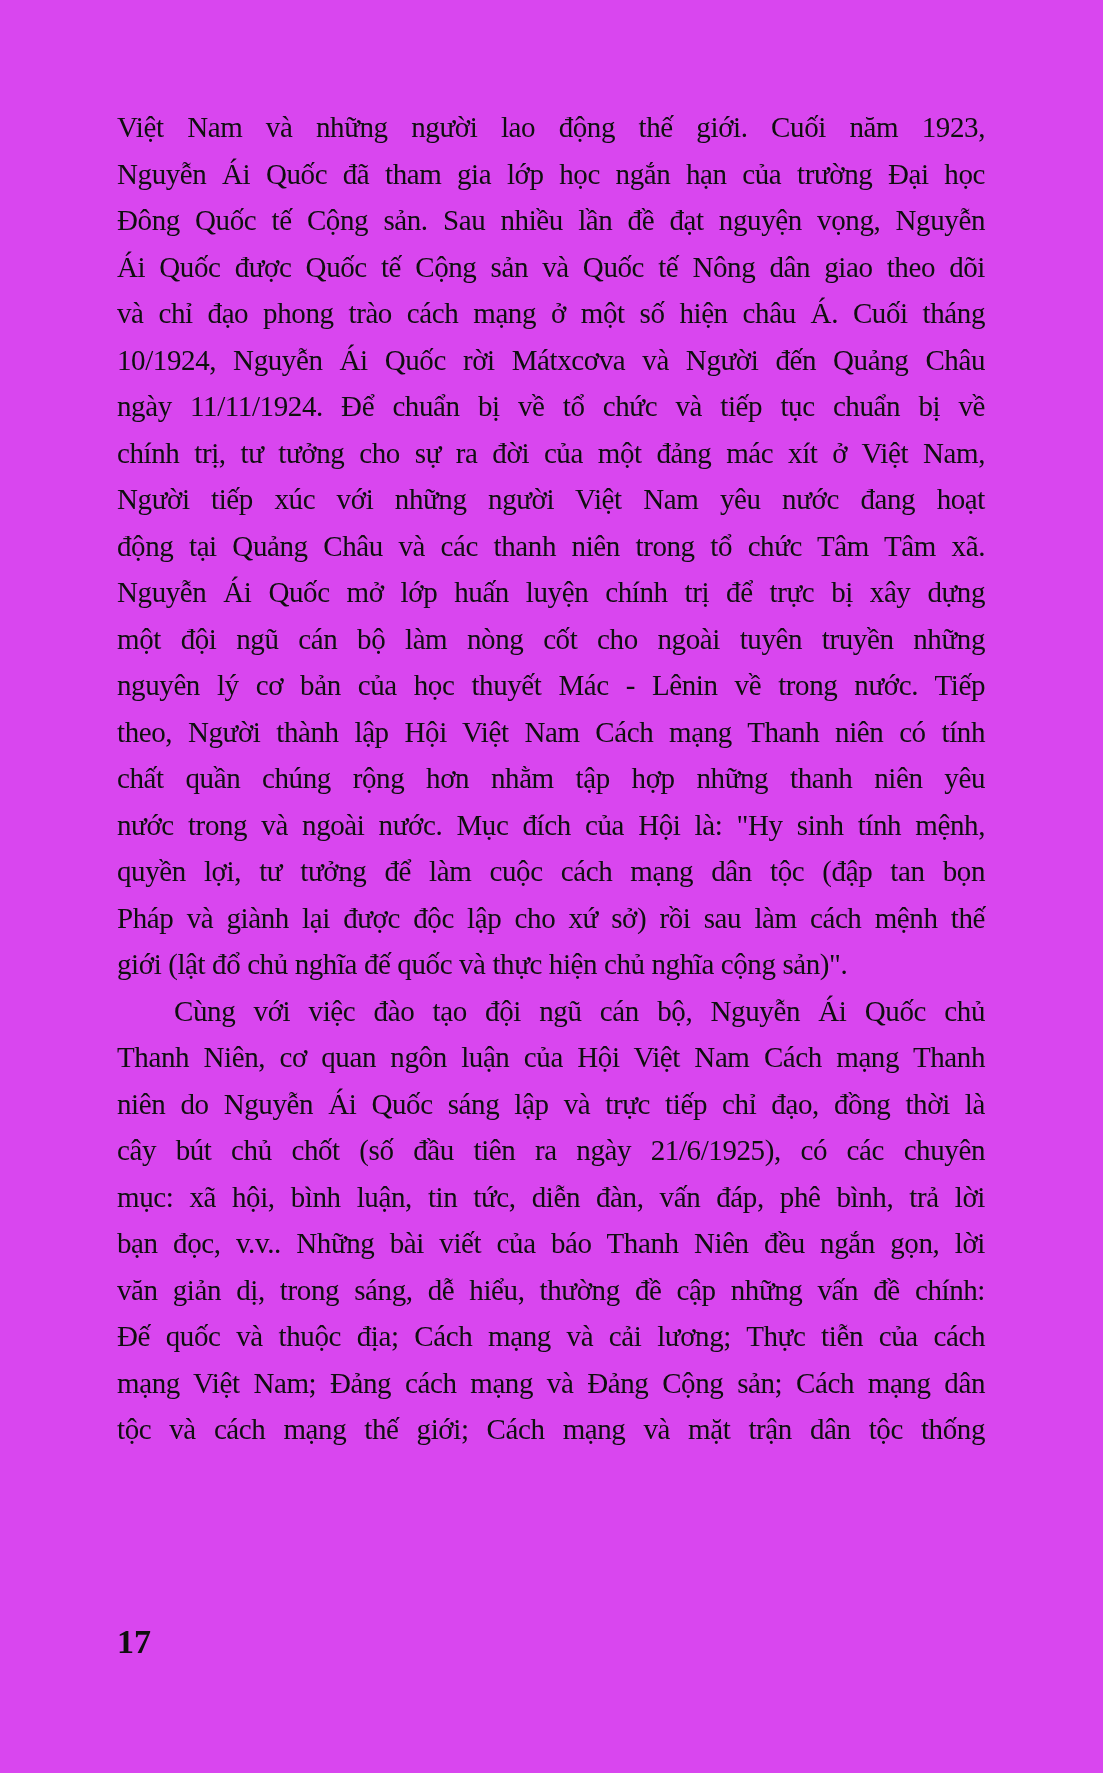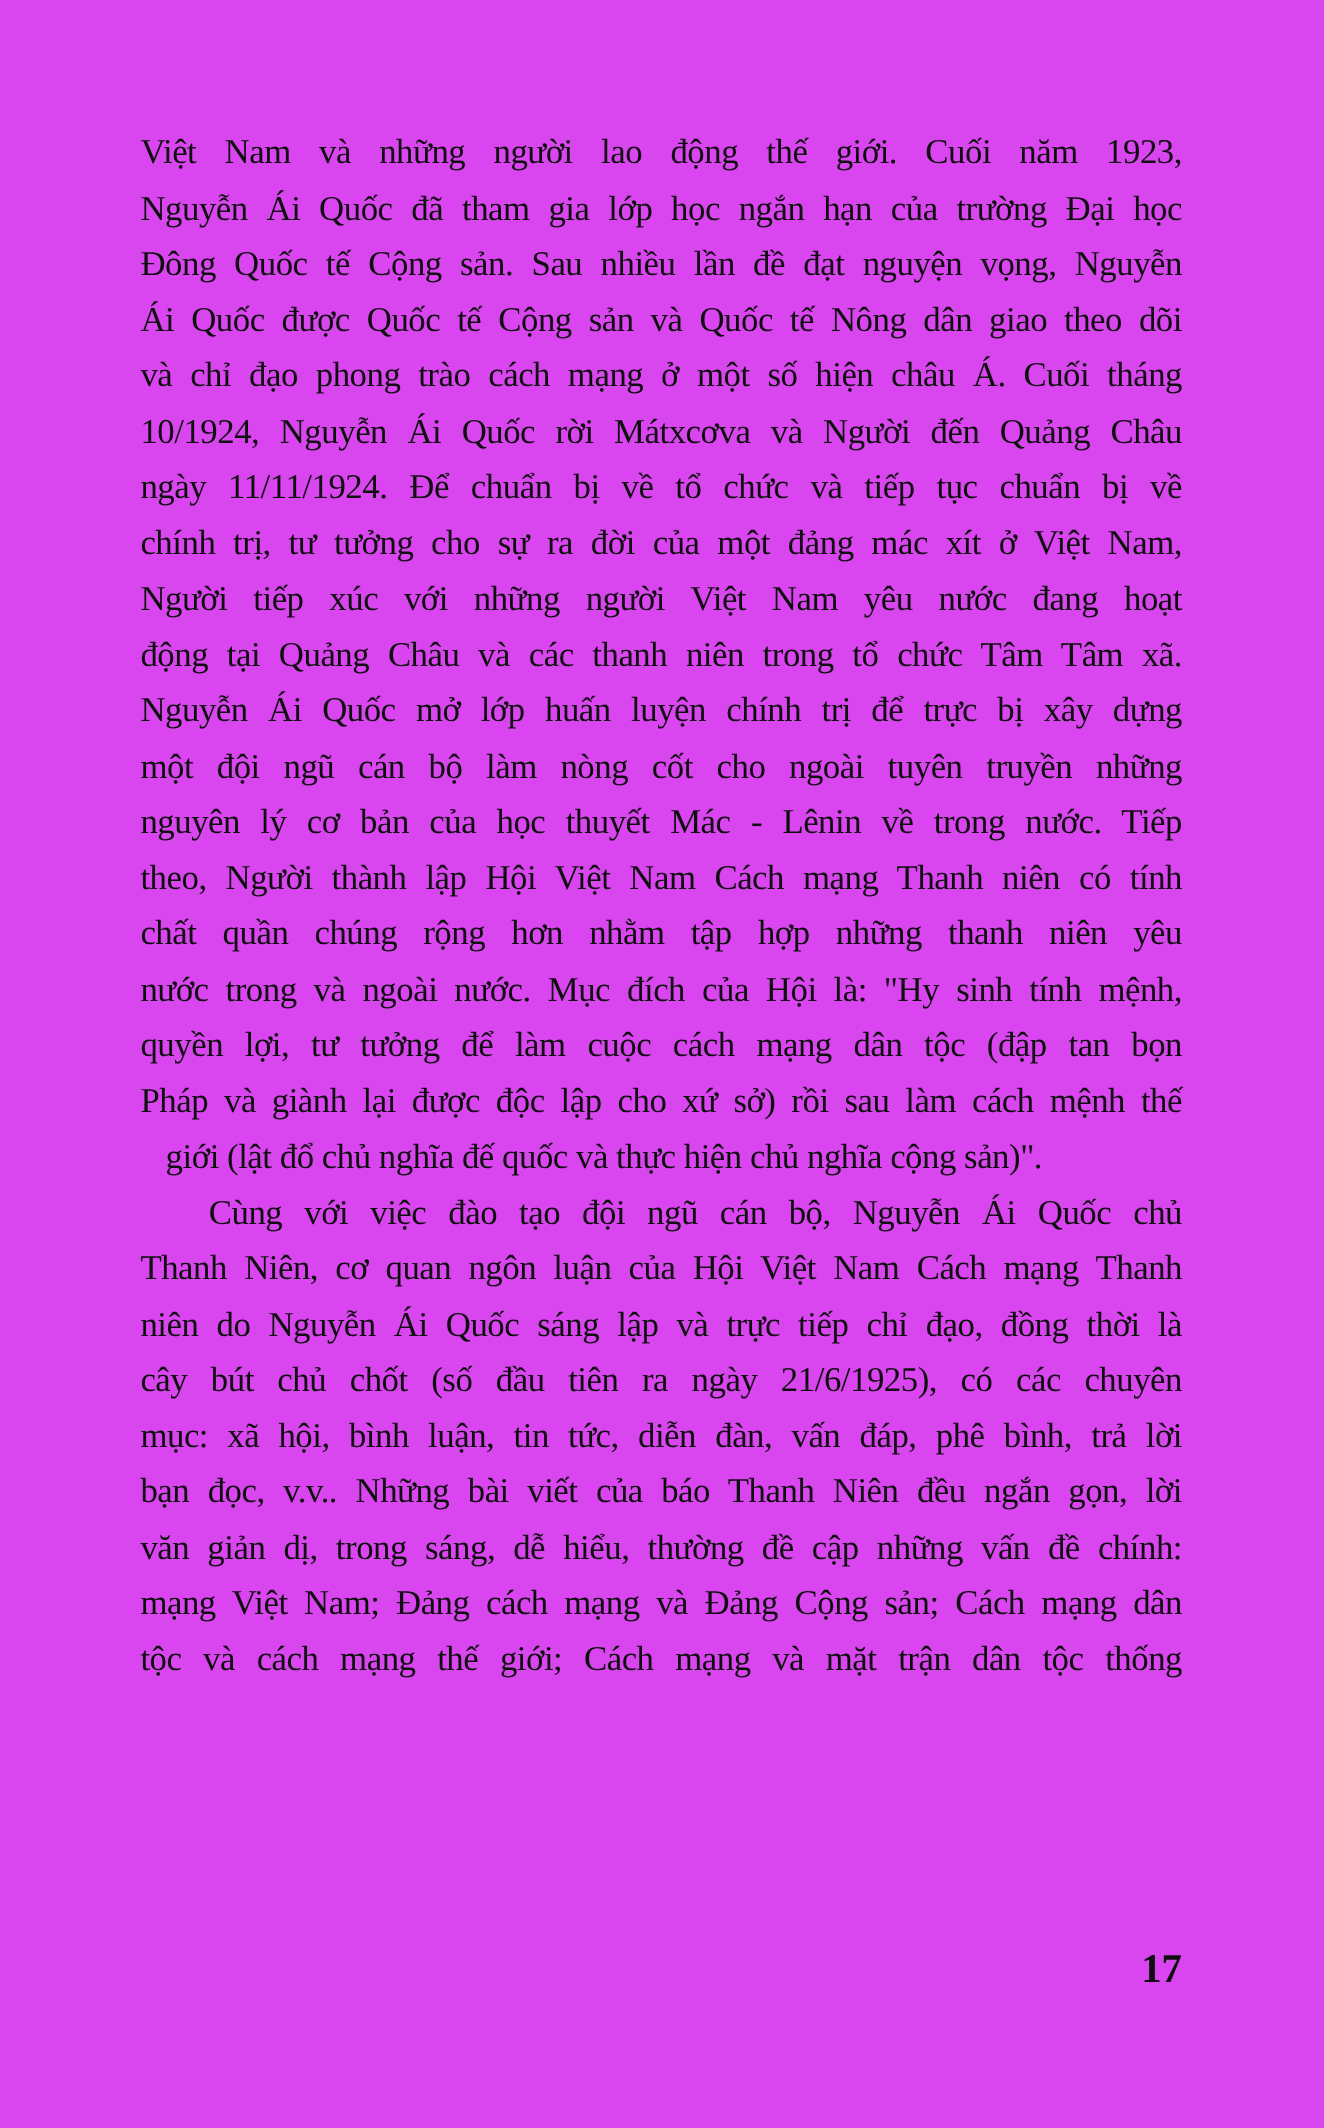--- a/index.html
+++ b/index.html
@@ -25,31 +25,30 @@
   .line {
     font-size: 29px;
     line-height: 46.5px;
     letter-spacing: -0.4px;
     white-space: normal;
     text-align: justify;
     text-align-last: justify;
   }
   .line.no-stretch {
     text-align-last: left;
-    margin-left: 21px;
   }
   .line.indent {
     text-indent: 57px;
   }
   .page-number {
     position: absolute;
     left: 117px;
     top: 1622px;
     width: 868px;
-    text-align: right;
+    text-align: left;
     font-size: 34px;
     font-weight: bold;
     line-height: 40px;
     color: #0f0f0f;
   }
 </style>
 </head>
 <body>
 
 <div class="page">
@@ -73,17 +72,18 @@
       <div class="line">quyền lợi, tư tưởng để làm cuộc cách mạng dân tộc (đập tan bọn</div>
       <div class="line">Pháp và giành lại được độc lập cho xứ sở) rồi sau làm cách mệnh thế</div>
       <div class="line no-stretch">giới (lật đổ chủ nghĩa đế quốc và thực hiện chủ nghĩa cộng sản)".</div>
       <div class="line indent">Cùng với việc đào tạo đội ngũ cán bộ, Nguyễn Ái Quốc chủ</div>
       <div class="line">Thanh Niên, cơ quan ngôn luận của Hội Việt Nam Cách mạng Thanh</div>
       <div class="line">niên do Nguyễn Ái Quốc sáng lập và trực tiếp chỉ đạo, đồng thời là</div>
       <div class="line">cây bút chủ chốt (số đầu tiên ra ngày 21/6/1925), có các chuyên</div>
       <div class="line">mục: xã hội, bình luận, tin tức, diễn đàn, vấn đáp, phê bình, trả lời</div>
       <div class="line">bạn đọc, v.v.. Những bài viết của báo Thanh Niên đều ngắn gọn, lời</div>
       <div class="line">văn giản dị, trong sáng, dễ hiểu, thường đề cập những vấn đề chính:</div>
+      <div class="line">Đế quốc và thuộc địa; Cách mạng và cải lương; Thực tiễn của cách</div>
       <div class="line">mạng Việt Nam; Đảng cách mạng và Đảng Cộng sản; Cách mạng dân</div>
       <div class="line">tộc và cách mạng thế giới; Cách mạng và mặt trận dân tộc thống</div>
     </div>
   <div class="page-number">17</div>
 </div>
 
 </body></html>

